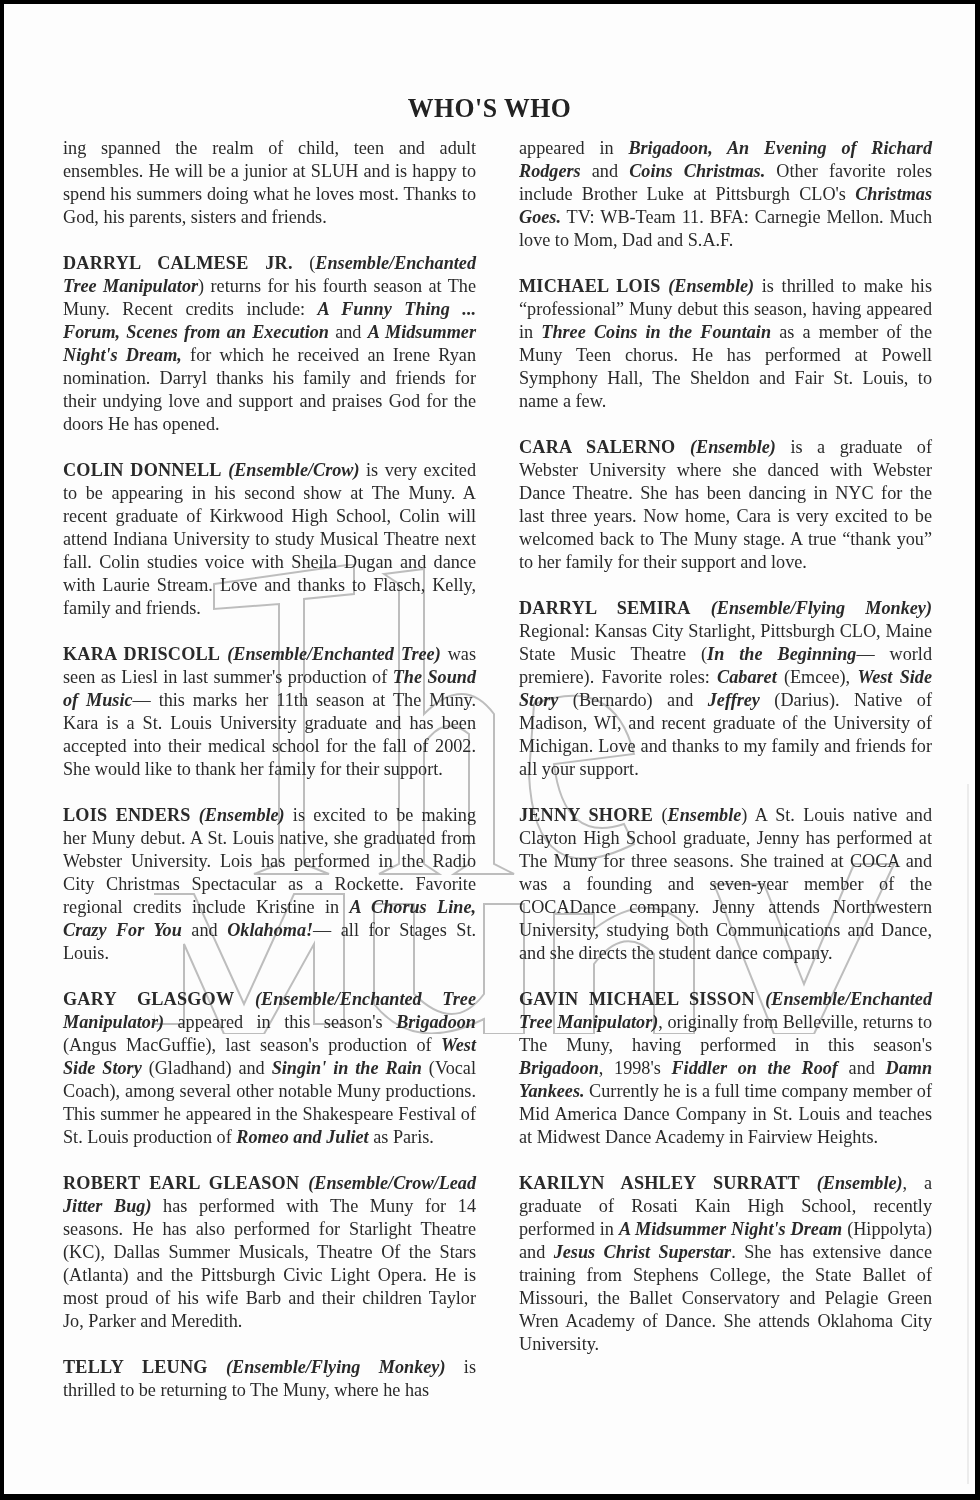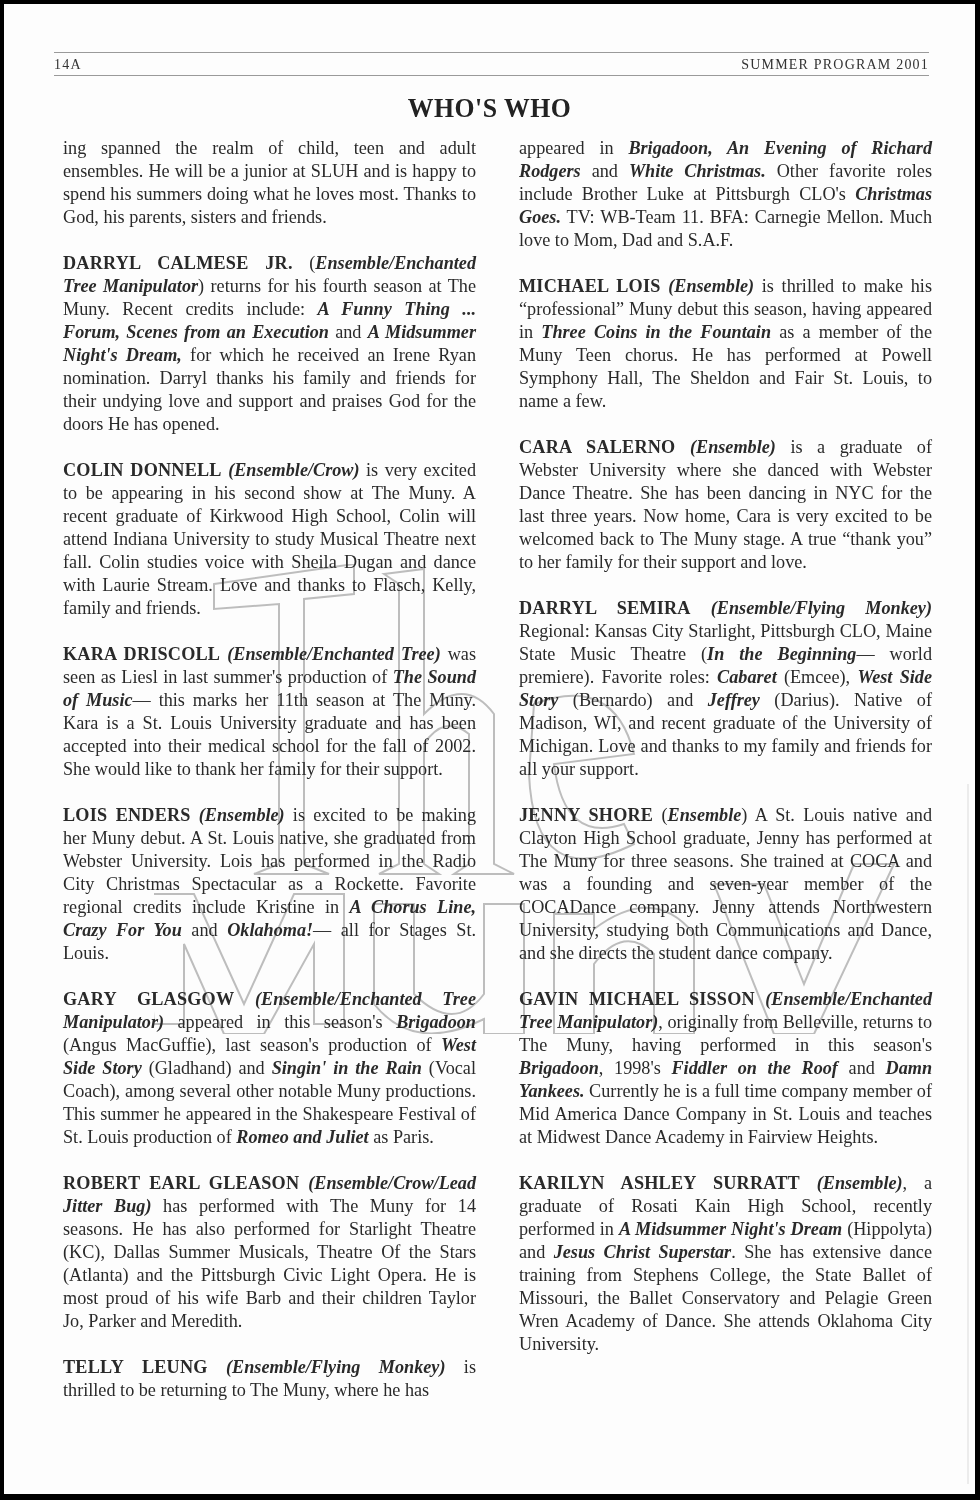--- a/index.html
+++ b/index.html
@@ -39,24 +39,20 @@
       pointer-events: none; opacity: 0.55;
     }
     .fold-line {
       position: absolute; right: 6px; top: 780px; width: 2px; height: 700px; background: #ececec;
     }
   </style>
 </head>
 <body>
 
 <div class="page">
-  <div class="running-head">
-    <span>14A</span>
-    <span>SUMMER PROGRAM 2001</span>
-  </div>
 
   <div class="section-title">WHO'S WHO</div>
 
   <svg class="watermark" viewBox="0 0 760 470">
     <g fill="none" stroke="#8a8a8a" stroke-width="2">
 
       <path d="M60 20 L200 0 L200 30 L150 35 L150 300 L175 310 L100 310 L125 300 L125 40 L60 45 Z"></path>
       <path d="M230 10 L270 5 L270 150 Q310 110 340 150 L340 300 L360 310 L300 310 L315 300 L315 170 Q290 150 270 180 L270 300 L285 310 L225 310 L245 300 L245 20 Z"></path>
       <path d="M380 140 Q460 110 480 190 L400 200 Q410 280 470 260 L480 280 Q380 330 375 210 Z"></path>
 
@@ -71,21 +67,21 @@
       <p class="bio"><span>ing spanned the realm of child, teen and adult ensembles. He will be a junior at SLUH and is happy to spend his summers doing what he loves most. Thanks to God, his parents, sisters and friends.</span></p>
       <p class="bio"><span class="name">DARRYL CALMESE JR.</span><span> (</span><em>Ensemble/Enchanted Tree Manipulator</em><span>) returns for his fourth season at The Muny. Recent credits include: </span><em>A Funny Thing ... Forum, Scenes from an Execution</em><span> and </span><em>A Midsummer Night's Dream,</em><span> for which he received an Irene Ryan nomination. Darryl thanks his family and friends for their undying love and support and praises God for the doors He has opened.</span></p>
       <p class="bio"><span class="name">COLIN DONNELL</span><span> </span><em>(Ensemble/Crow)</em><span> is very excited to be appearing in his second show at The Muny. A recent graduate of Kirkwood High School, Colin will attend Indiana University to study Musical Theatre next fall. Colin studies voice with Sheila Dugan and dance with Laurie Stream. Love and thanks to Flasch, Kelly, family and friends.</span></p>
       <p class="bio"><span class="name">KARA DRISCOLL</span><span> </span><em>(Ensemble/Enchanted Tree)</em><span> was seen as Liesl in last summer's production of </span><em>The Sound of Music</em><span>— this marks her 11th season at The Muny. Kara is a St. Louis University graduate and has been accepted into their medical school for the fall of 2002. She would like to thank her family for their support.</span></p>
       <p class="bio"><span class="name">LOIS ENDERS</span><span> </span><em>(Ensemble)</em><span> is excited to be making her Muny debut. A St. Louis native, she graduated from Webster University. Lois has performed in the Radio City Christmas Spectacular as a Rockette. Favorite regional credits include Kristine in </span><em>A Chorus Line, Crazy For You</em><span> and </span><em>Oklahoma!</em><span>— all for Stages St. Louis.</span></p>
       <p class="bio"><span class="name">GARY GLASGOW</span><span> </span><em>(Ensemble/Enchanted Tree Manipulator)</em><span> appeared in this season's </span><em>Brigadoon</em><span> (Angus MacGuffie), last season's production of </span><em>West Side Story</em><span> (Gladhand) and </span><em>Singin' in the Rain</em><span> (Vocal Coach), among several other notable Muny productions. This summer he appeared in the Shakespeare Festival of St. Louis production of </span><em>Romeo and Juliet</em><span> as Paris.</span></p>
       <p class="bio"><span class="name">ROBERT EARL GLEASON</span><span> </span><em>(Ensemble/Crow/Lead Jitter Bug)</em><span> has performed with The Muny for 14 seasons. He has also performed for Starlight Theatre (KC), Dallas Summer Musicals, Theatre Of the Stars (Atlanta) and the Pittsburgh Civic Light Opera. He is most proud of his wife Barb and their children Taylor Jo, Parker and Meredith.</span></p>
       <p class="bio"><span class="name">TELLY LEUNG</span><span> </span><em>(Ensemble/Flying Monkey)</em><span> is thrilled to be returning to The Muny, where he has</span></p>
     </div>
   <div class="col right" id="col-right">
-      <p class="bio"><span>appeared in </span><em>Brigadoon, An Evening of Richard Rodgers</em><span> and </span><em>White Christmas.</em><span> Other favorite roles include Brother Luke at Pittsburgh CLO's </span><em>Christmas Goes.</em><span> TV: WB-Team 11. BFA: Carnegie Mellon. Much love to Mom, Dad and S.A.F.</span></p>
+      <p class="bio"><span>appeared in </span><em>Brigadoon, An Evening of Richard Rodgers</em><span> and </span><em>Coins Christmas.</em><span> Other favorite roles include Brother Luke at Pittsburgh CLO's </span><em>Christmas Goes.</em><span> TV: WB-Team 11. BFA: Carnegie Mellon. Much love to Mom, Dad and S.A.F.</span></p>
       <p class="bio"><span class="name">MICHAEL LOIS</span><span> </span><em>(Ensemble)</em><span> is thrilled to make his “professional” Muny debut this season, having appeared in </span><em>Three Coins in the Fountain</em><span> as a member of the Muny Teen chorus. He has performed at Powell Symphony Hall, The Sheldon and Fair St. Louis, to name a few.</span></p>
       <p class="bio"><span class="name">CARA SALERNO</span><span> </span><em>(Ensemble)</em><span> is a graduate of Webster University where she danced with Webster Dance Theatre. She has been dancing in NYC for the last three years. Now home, Cara is very excited to be welcomed back to The Muny stage.  A true “thank you” to her family for their support and love.</span></p>
       <p class="bio"><span class="name">DARRYL SEMIRA</span><span> </span><em>(Ensemble/Flying Monkey)</em><span> Regional: Kansas City Starlight, Pittsburgh CLO, Maine State Music Theatre (</span><em>In the Beginning</em><span>— world premiere). Favorite roles: </span><em>Cabaret</em><span> (Emcee), </span><em>West Side Story</em><span> (Bernardo) and </span><em>Jeffrey</em><span> (Darius). Native of Madison, WI, and recent graduate of the University of Michigan. Love and thanks to my family and friends for all your support.</span></p>
       <p class="bio"><span class="name">JENNY SHORE</span><span> (</span><em>Ensemble</em><span>) A St. Louis native and Clayton High School graduate, Jenny has performed at The Muny for three seasons. She trained at COCA and was a founding and seven-year member of the COCADance company. Jenny attends Northwestern University, studying both Communications and Dance, and she directs the student dance company.</span></p>
       <p class="bio"><span class="name">GAVIN MICHAEL SISSON</span><span> </span><em>(Ensemble/Enchanted Tree Manipulator)</em><span>, originally from Belleville, returns to The Muny, having performed in this season's </span><em>Brigadoon</em><span>, 1998's </span><em>Fiddler on the Roof</em><span> and </span><em>Damn Yankees.</em><span>  Currently he is a full time company member of Mid America Dance Company in St. Louis and teaches at Midwest Dance Academy in Fairview Heights.</span></p>
       <p class="bio"><span class="name">KARILYN ASHLEY SURRATT</span><span> </span><em>(Ensemble)</em><span>, a graduate of Rosati Kain High School, recently performed in </span><em>A Midsummer Night's Dream</em><span> (Hippolyta) and </span><em>Jesus Christ Superstar</em><span>. She has extensive dance training from Stephens College, the State Ballet of Missouri, the Ballet Conservatory and Pelagie Green Wren Academy of Dance. She attends Oklahoma City University.</span></p>
     </div>
 
   <div class="fold-line"></div>
 </div>

